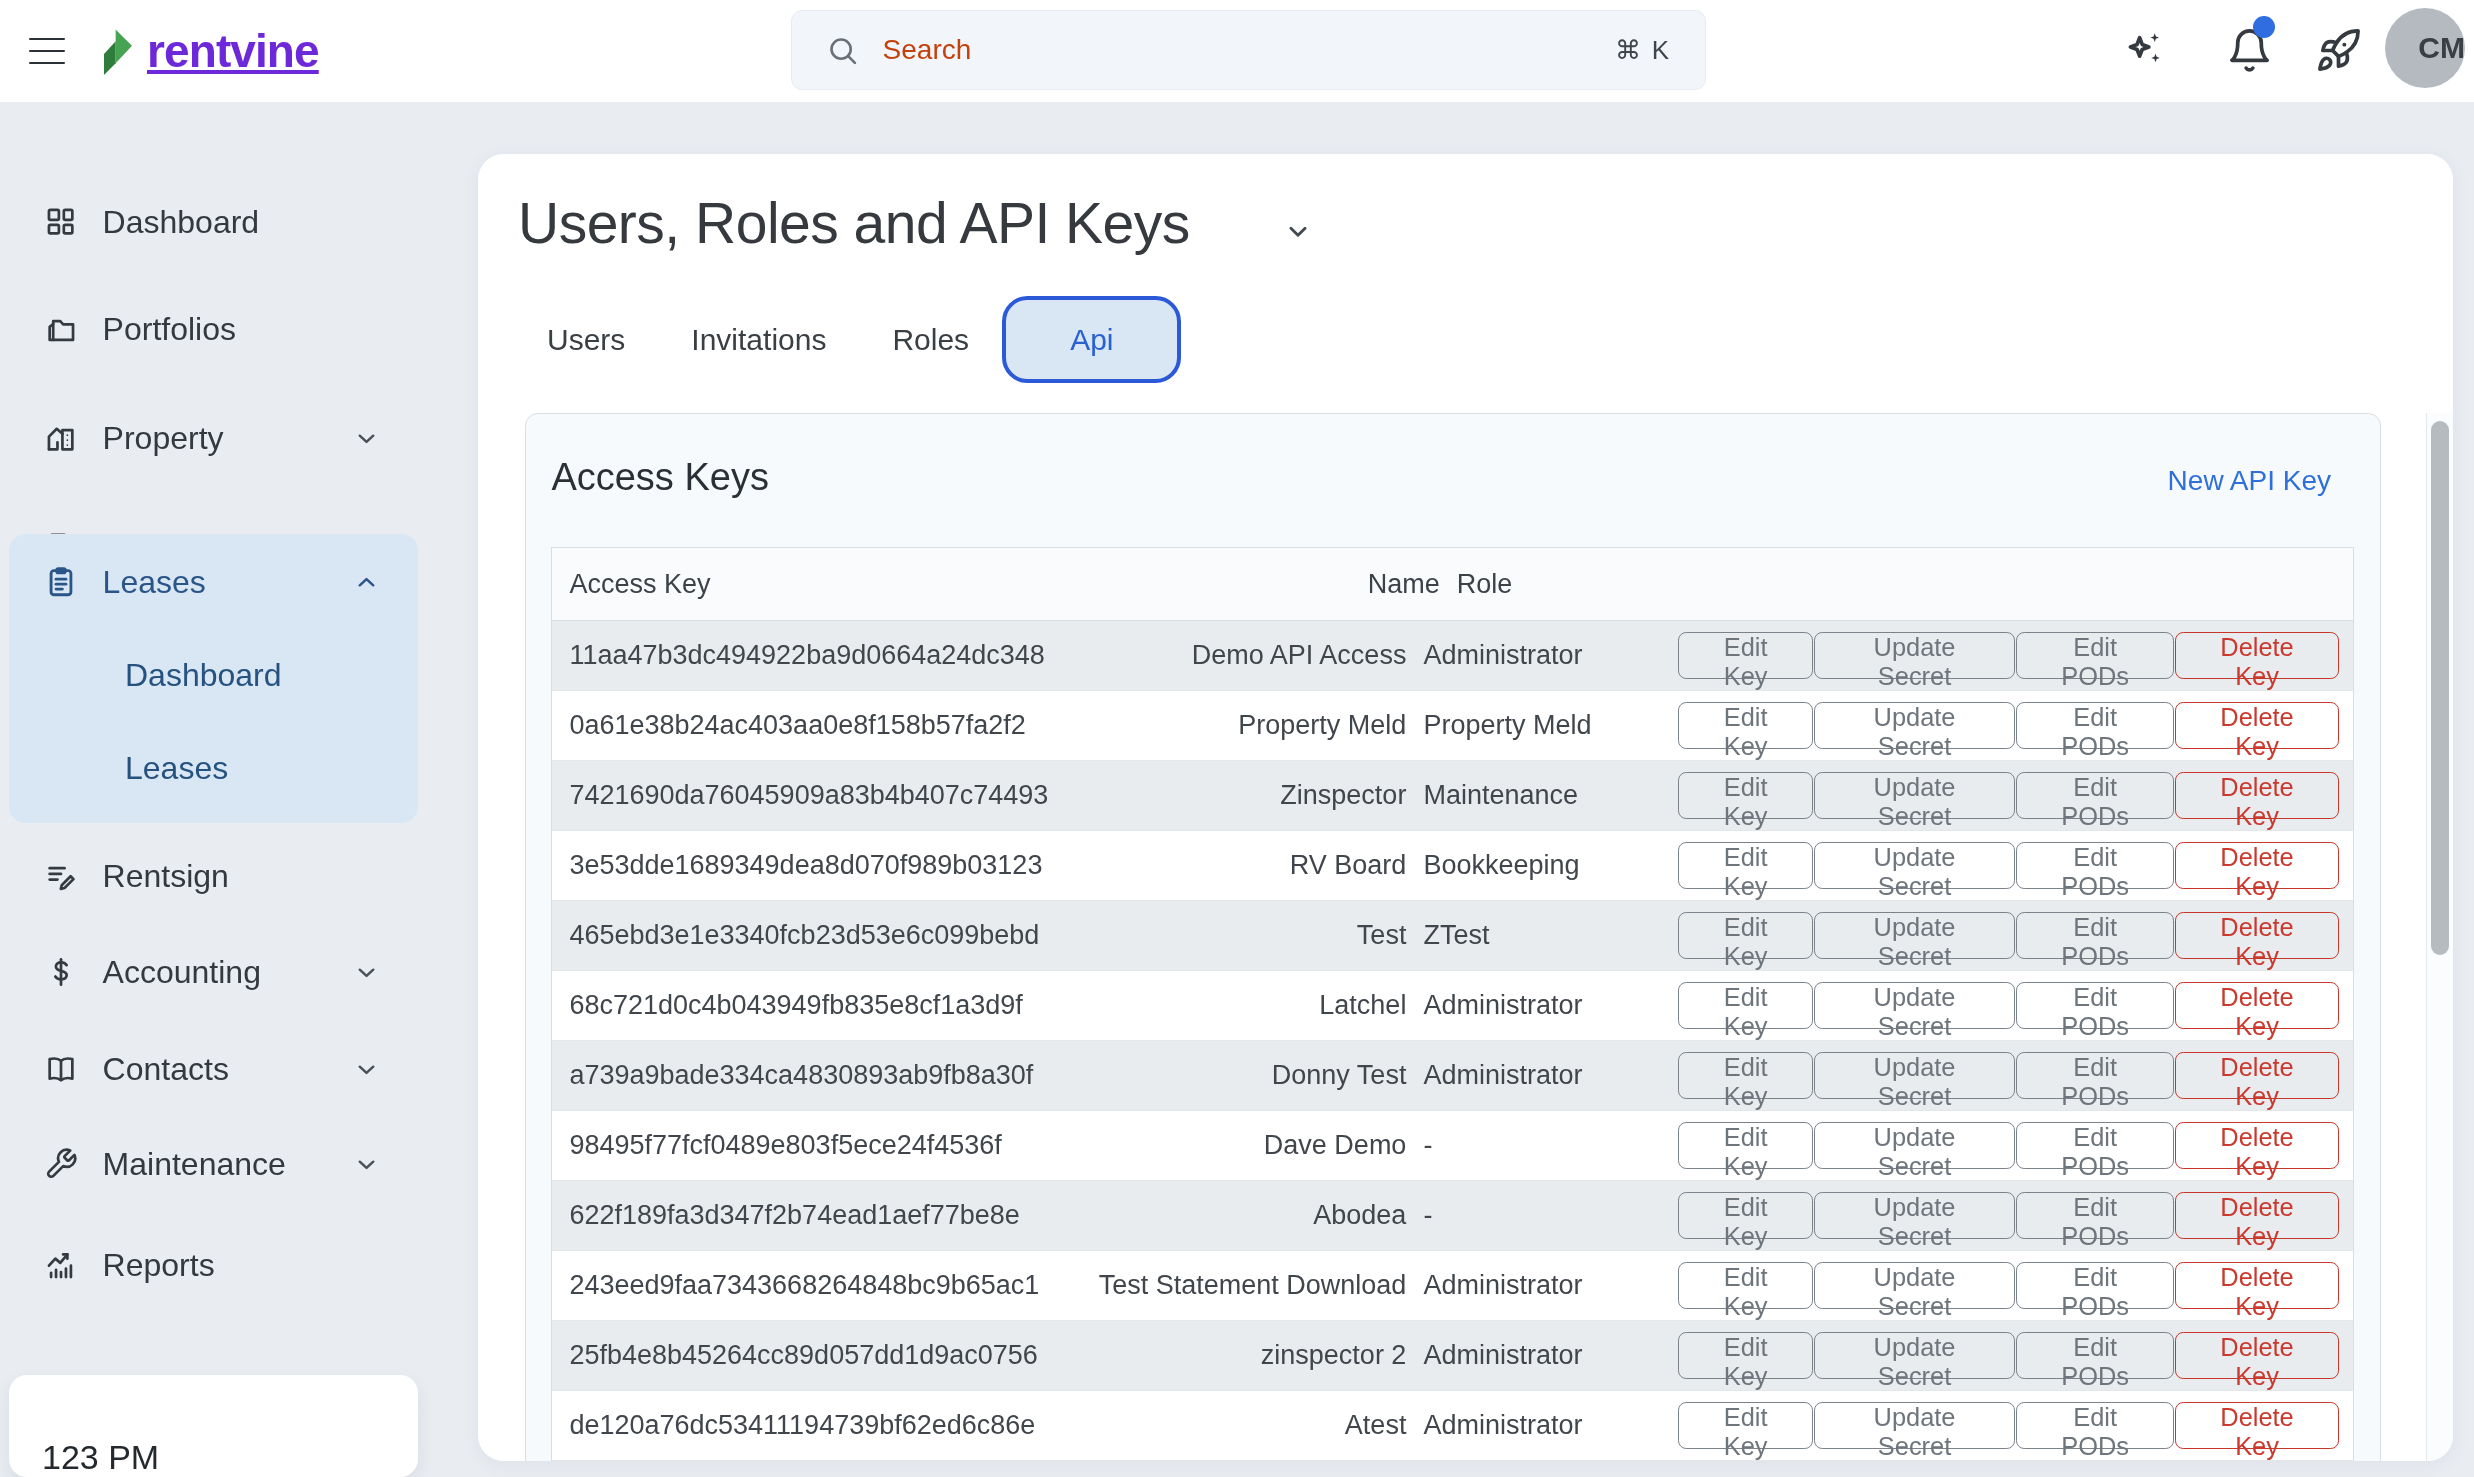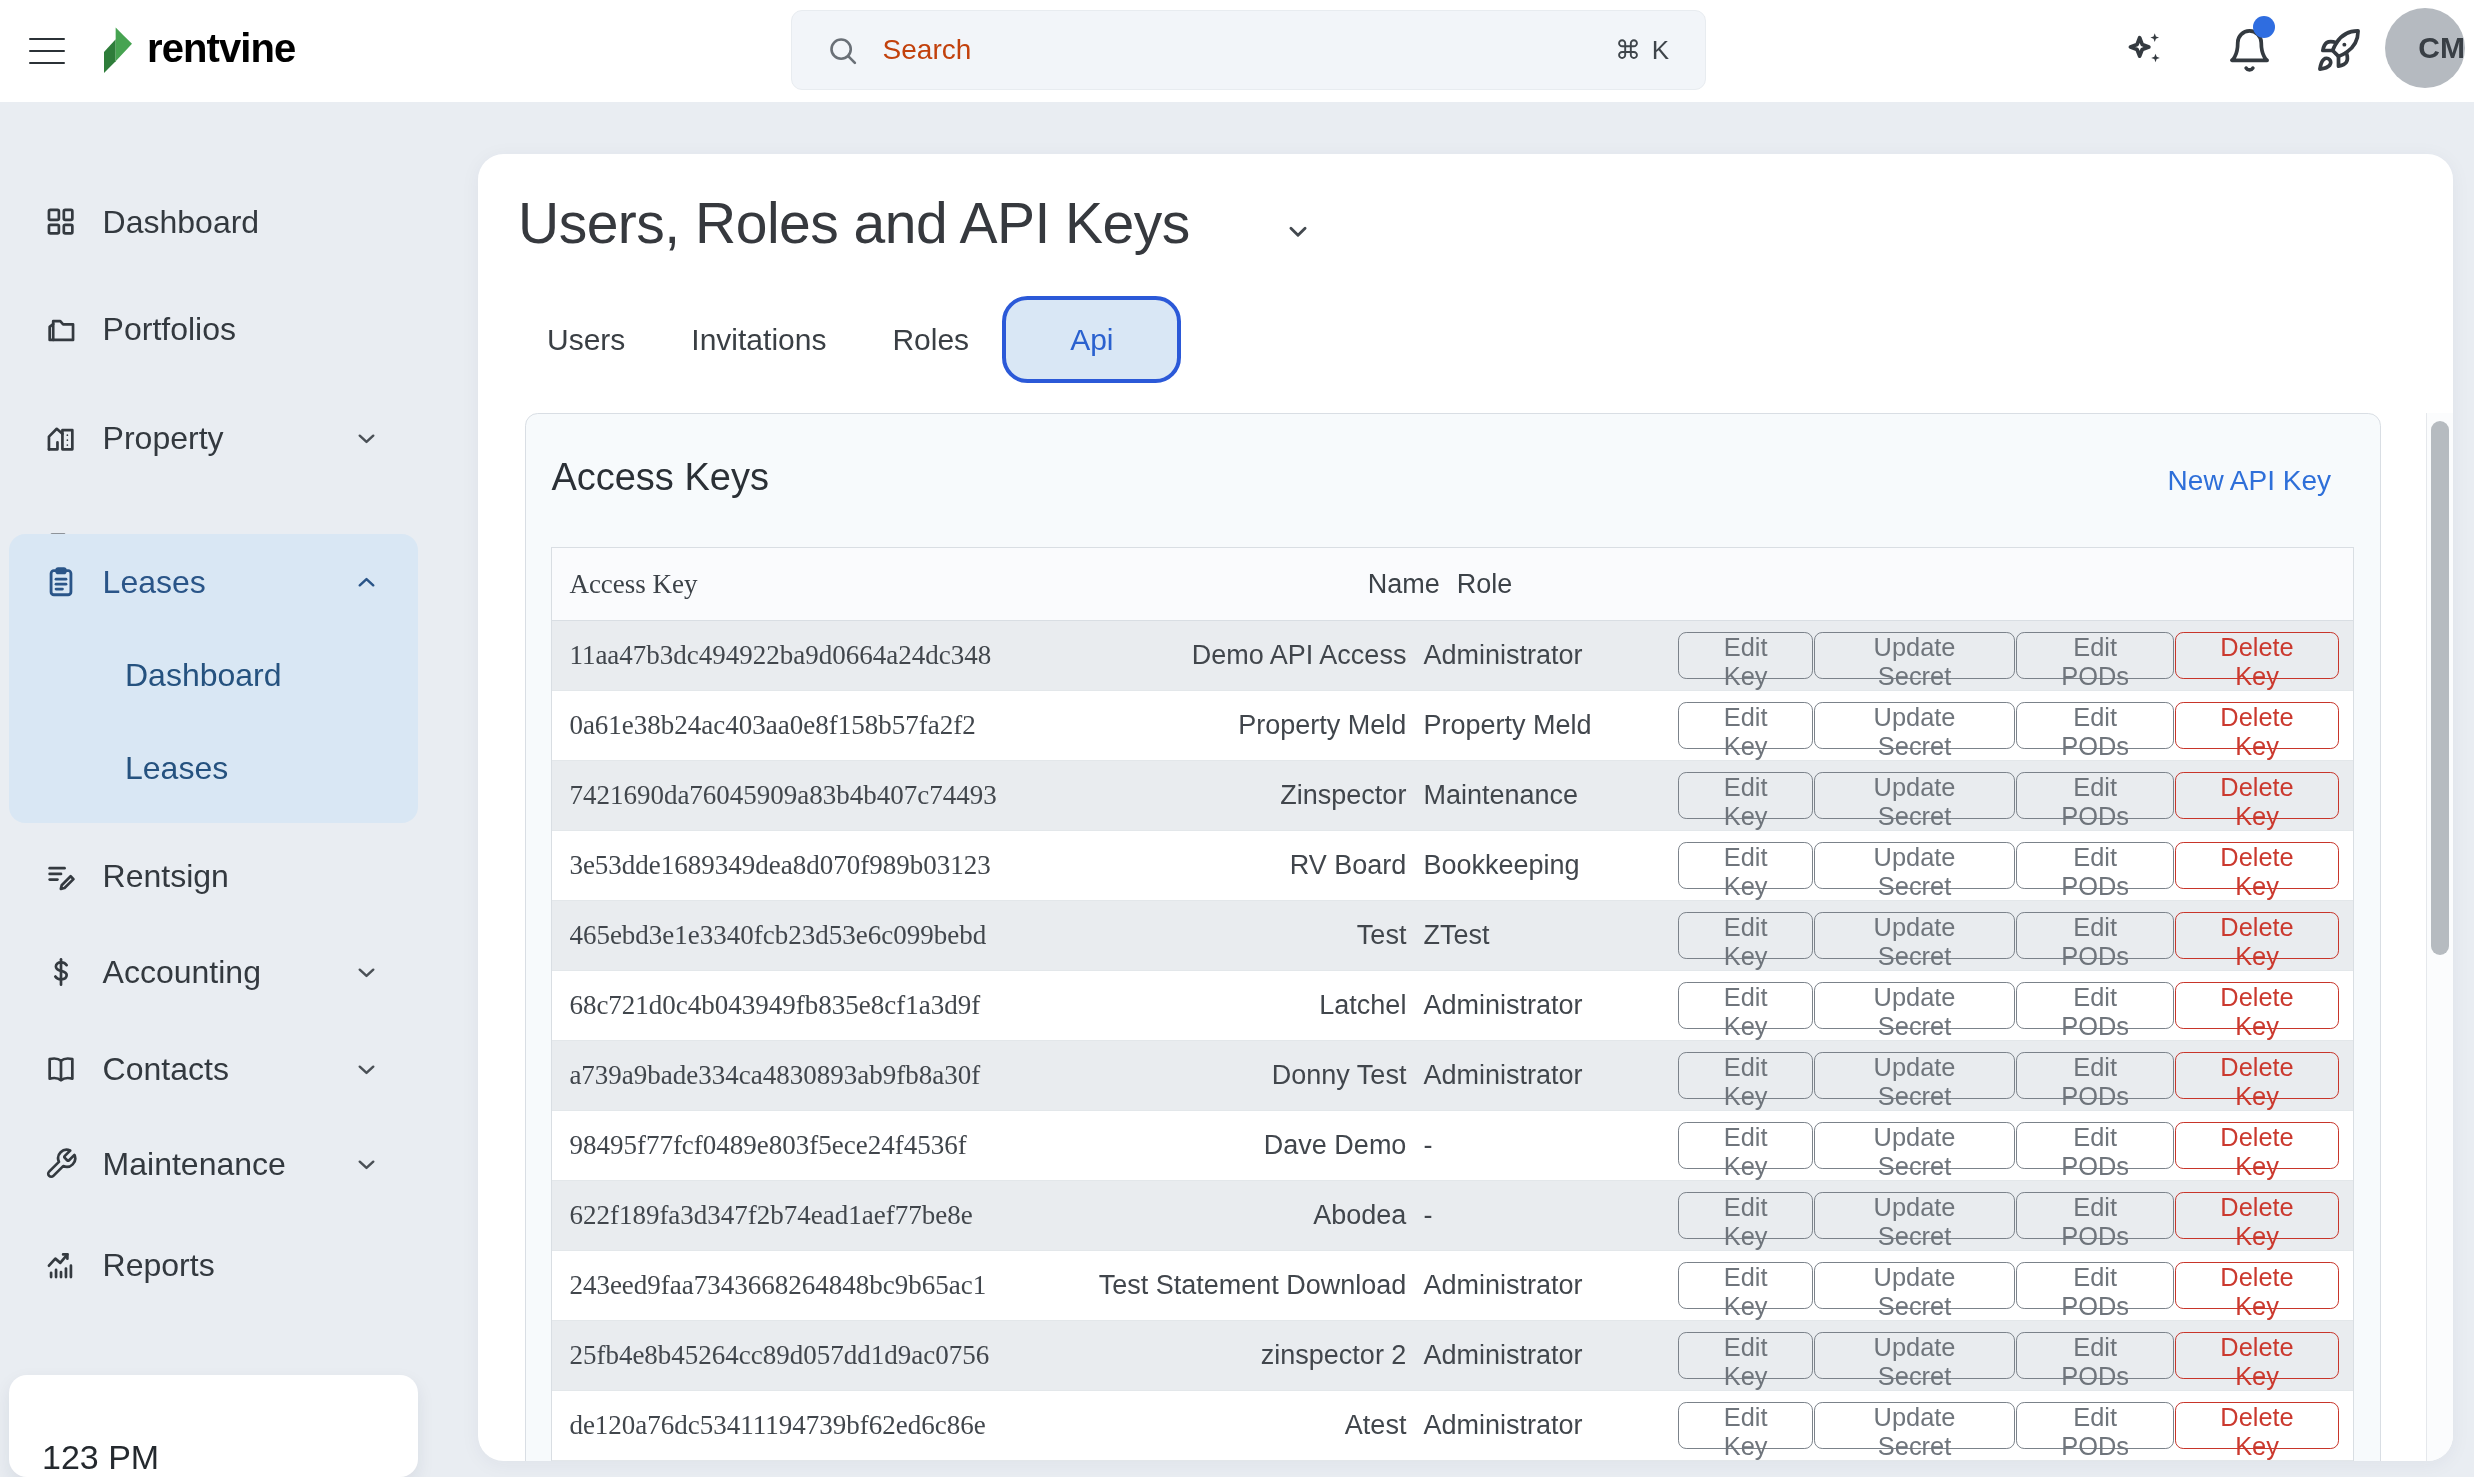--- a/index.html
+++ b/index.html
@@ -10,21 +10,21 @@
     color:#33393f;
   }
   svg{display:block}
   .stroke-ic{fill:none;stroke:#343a40;stroke-width:1.9;stroke-linecap:round;stroke-linejoin:round;}
 
   
   .topbar{position:absolute;left:0;top:0;width:2475px;height:102px;background:#ffffff;}
   .hamburger{position:absolute;left:29px;top:34px;width:36px;height:34px;display:flex;flex-direction:column;justify-content:space-between;padding:3.6px 0;box-sizing:border-box;cursor:pointer;}
   .hamburger span{display:block;height:2.7px;background:#2b3136;border-radius:1.8px;}
   .logo{position:absolute;left:98px;top:23.6px;display:flex;align-items:center;gap:9px;}
-  .logo-text{font-size:40px;font-weight:700;color:#000000;letter-spacing:-0.9px;}
+  .logo-text{font-size:46px;font-weight:700;color:#6d28d9;letter-spacing:-0.9px;text-decoration:underline;}
   .searchbox{
     position:absolute;left:791px;top:10px;width:915px;height:80px;box-sizing:border-box;
     background:#f2f5f9;border:0.9px solid #e8ecf0;border-radius:11px;
     display:flex;align-items:center;padding:0 34px;gap:23.6px;
   }
   .search-ph{flex:1;font-size:28px;color:#c2410c;}
   .search-sc{font-size:26px;color:#3f454b;letter-spacing:1.8px;}
   .top-ic{position:absolute;top:27px;width:47px;height:47px;cursor:pointer;}
   .badge-dot{position:absolute;width:22px;height:22px;border-radius:50%;background:#2f6de0;left:2253px;top:16.3px;}
   .avatar{
@@ -89,21 +89,21 @@
   .tbl{
     position:absolute;left:25.4px;top:133px;width:1803px;box-sizing:border-box;
     border:0.9px solid #d9dee3;background:#ffffff;
   }
   .thead{display:flex;height:72px;align-items:center;background:#fafbfd;border-bottom:0.9px solid #d9dee3;}
   .thead .hc{font-size:27px;color:#3c4248;}
   .trow{display:flex;height:69px;align-items:center;border-bottom:0.9px solid #e3e7ea;}
   .trow.odd{background:#e9ecef;}
   .trow.even{background:#ffffff;}
   .cell{font-size:27px;color:#41464c;box-sizing:border-box;}
-  .c-key{width:516px;padding-left:17px;font-family:Liberation Serif, serif;}
+  .c-key{width:516px;padding-left:17px;}
   .c-name{width:338px;padding-left:16.3px;text-align:right;}
   .c-role{width:272px;padding-left:17px;}
   .c-actions{flex:1;display:flex;justify-content:flex-end;align-items:center;padding-right:14.5px;gap:1px;}
   .btn{
     height:47px;padding:0 20px;font-size:25.4px;font-family:"Liberation Sans",sans-serif;
     background:transparent;color:#6f757c;border:1.8px solid #7b828a;border-radius:8.2px;cursor:pointer;
   }
   .btn.danger{color:#cb392e;border-color:#c8352a;}
 
   

